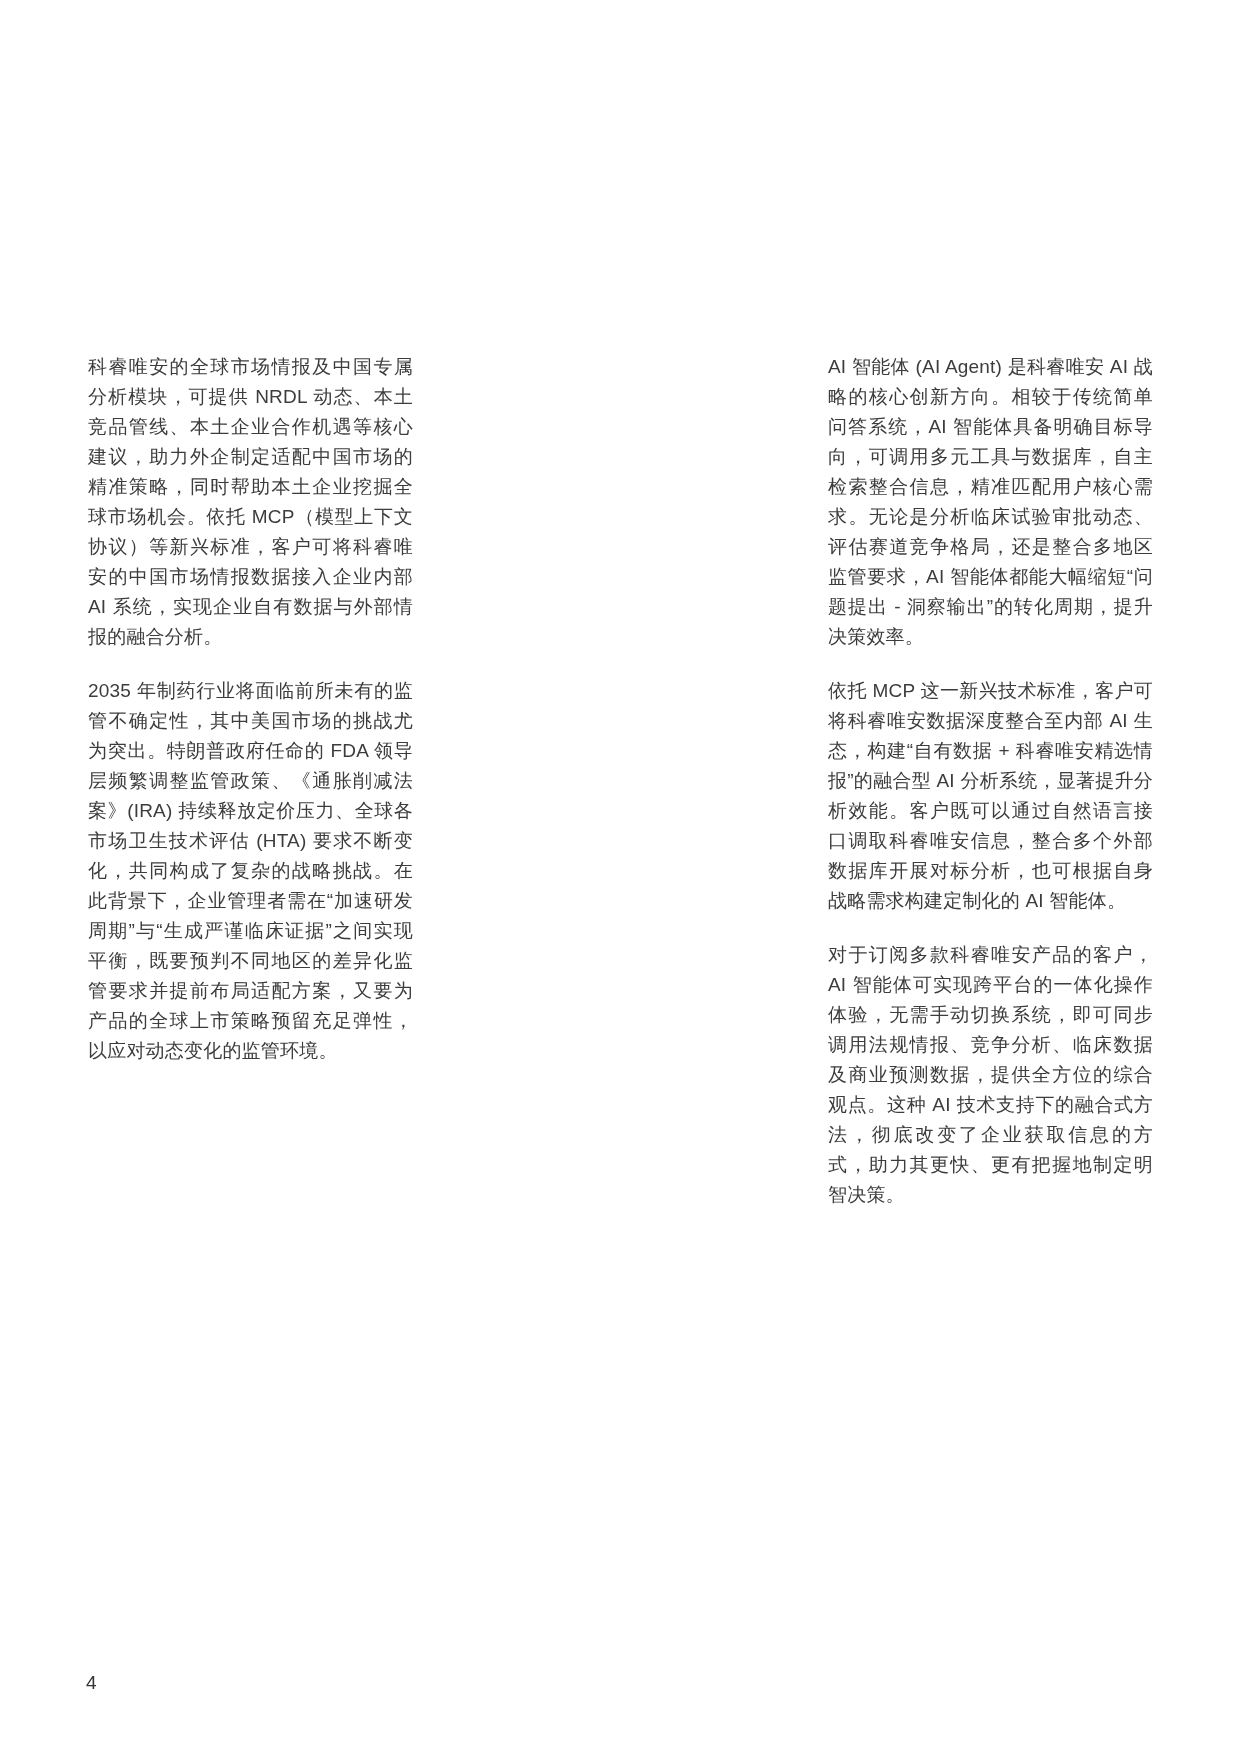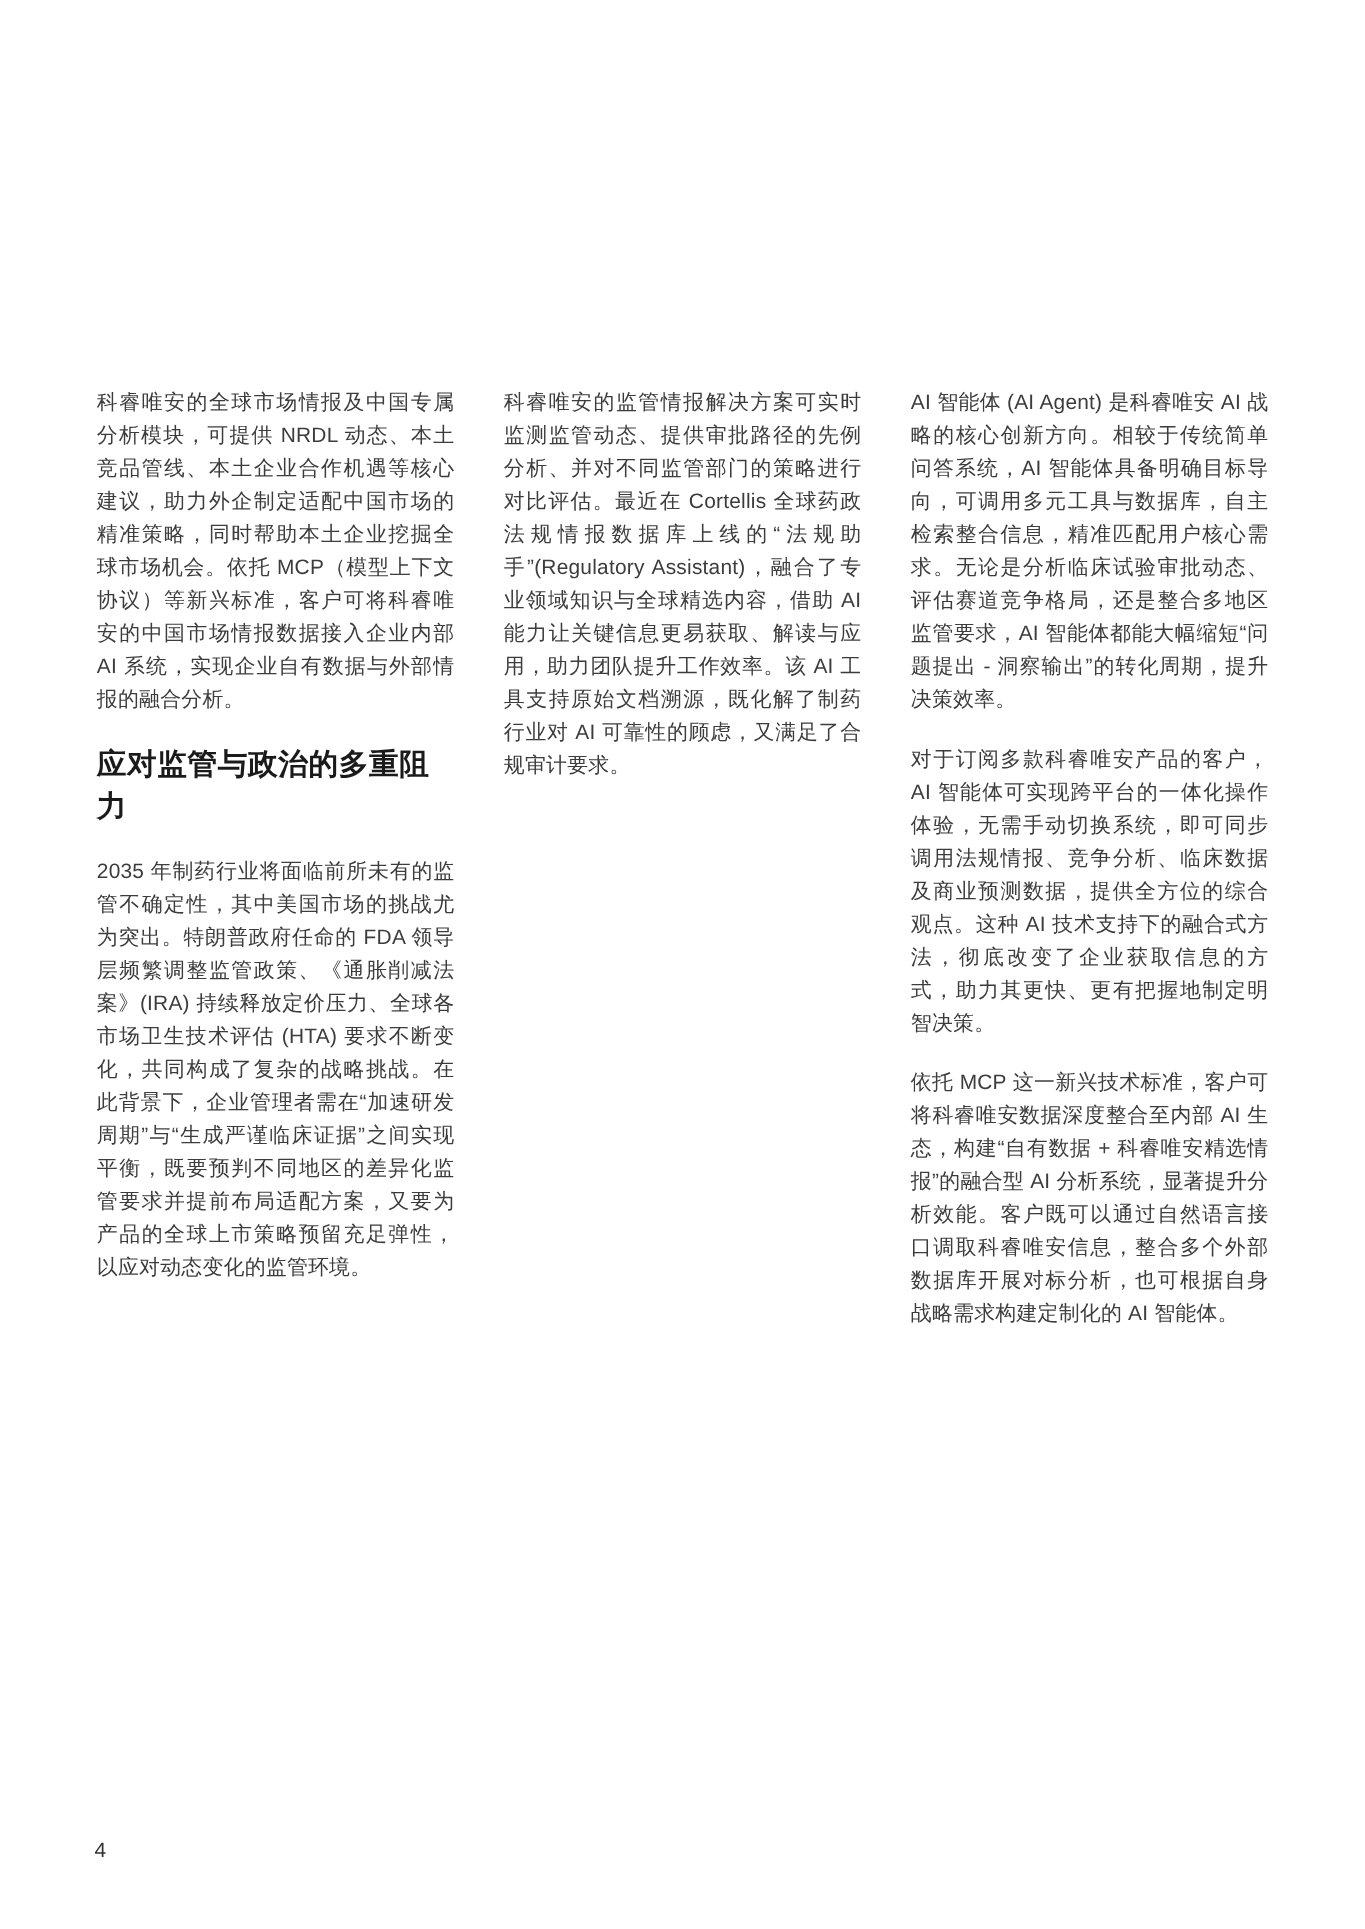--- a/index.html
+++ b/index.html
@@ -56,31 +56,29 @@
 </style>
 </head>
 <body>
 
 <div class="page">
 
   <main class="columns">
 
     <section class="col">
       <p>科睿唯安的全球市场情报及中国专属分析模块，可提供 NRDL 动态、本土竞品管线、本土企业合作机遇等核心建议，助力外企制定适配中国市场的精准策略，同时帮助本土企业挖掘全球市场机会。依托 MCP（模型上下文协议）等新兴标准，客户可将科睿唯安的中国市场情报数据接入企业内部 AI 系统，实现企业自有数据与外部情报的融合分析。</p>
-      <h2>应对监管与政治的多重阻力</h2>
       <p>2035 年制药行业将面临前所未有的监管不确定性，其中美国市场的挑战尤为突出。特朗普政府任命的 FDA 领导层频繁调整监管政策、《通胀削减法案》(IRA) 持续释放定价压力、全球各市场卫生技术评估 (HTA) 要求不断变化，共同构成了复杂的战略挑战。在此背景下，企业管理者需在“加速研发周期”与“生成严谨临床证据”之间实现平衡，既要预判不同地区的差异化监管要求并提前布局适配方案，又要为产品的全球上市策略预留充足弹性，以应对动态变化的监管环境。</p>
     </section>
 
     <section class="col">
-      <p>科睿唯安的监管情报解决方案可实时监测监管动态、提供审批路径的先例分析、并对不同监管部门的策略进行对比评估。最近在 Cortellis 全球药政法规情报数据库上线的“法规助手”(Regulatory Assistant)，融合了专业领域知识与全球精选内容，借助 AI 能力让关键信息更易获取、解读与应用，助力团队提升工作效率。该 AI 工具支持原始文档溯源，既化解了制药行业对 AI 可靠性的顾虑，又满足了合规审计要求。</p>
     </section>
 
     <section class="col">
       <p>AI 智能体 (AI Agent) 是科睿唯安 AI 战略的核心创新方向。相较于传统简单问答系统，AI 智能体具备明确目标导向，可调用多元工具与数据库，自主检索整合信息，精准匹配用户核心需求。无论是分析临床试验审批动态、评估赛道竞争格局，还是整合多地区监管要求，AI 智能体都能大幅缩短“问题提出 - 洞察输出”的转化周期，提升决策效率。</p>
+      <p>依托 MCP 这一新兴技术标准，客户可将科睿唯安数据深度整合至内部 AI 生态，构建“自有数据 + 科睿唯安精选情报”的融合型 AI 分析系统，显著提升分析效能。客户既可以通过自然语言接口调取科睿唯安信息，整合多个外部数据库开展对标分析，也可根据自身战略需求构建定制化的 AI 智能体。</p>
       <p>对于订阅多款科睿唯安产品的客户，AI 智能体可实现跨平台的一体化操作体验，无需手动切换系统，即可同步调用法规情报、竞争分析、临床数据及商业预测数据，提供全方位的综合观点。这种 AI 技术支持下的融合式方法，彻底改变了企业获取信息的方式，助力其更快、更有把握地制定明智决策。</p>
-      <p>依托 MCP 这一新兴技术标准，客户可将科睿唯安数据深度整合至内部 AI 生态，构建“自有数据 + 科睿唯安精选情报”的融合型 AI 分析系统，显著提升分析效能。客户既可以通过自然语言接口调取科睿唯安信息，整合多个外部数据库开展对标分析，也可根据自身战略需求构建定制化的 AI 智能体。</p>
     </section>
 
   </main>
 
   <div class="page-number">4</div>
 
 </div>
 
 </body></html>

